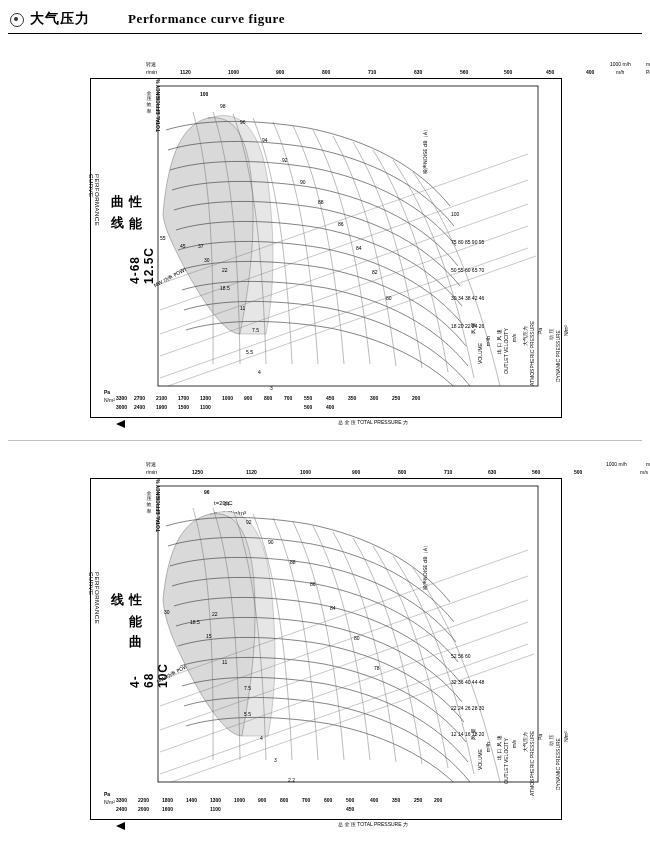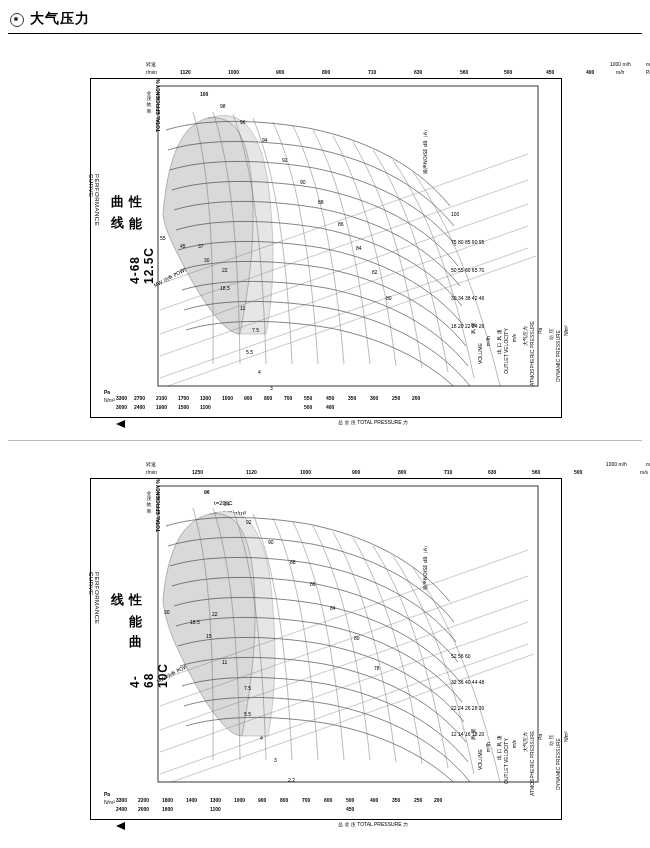--- a/index.html
+++ b/index.html
@@ -37,20 +37,21 @@
   .tri{position:absolute;width:0;height:0;border-top:4px solid transparent;border-bottom:4px solid transparent;border-right:9px solid #000;}
 </style>
 </head>
 <body>
 
 <div class="page">
 
   <div class="header">
     <div class="hdr-icon"></div>
     <div class="hdr-cn">大气压力</div>
+    <div class="hdr-en">Performance curve figure</div>
     <div class="hdr-rule"></div>
   </div>
 
   <div class="panel top">
 
     <div style="position:absolute;left:132px;top:26px;width:460px;height:22px;">
       <div class="lbl" style="left:6px;top:2px;">转速</div>
       <div class="lbl" style="left:6px;top:10px;">r/min</div>
       <div class="lbl b" style="left:40px;top:10px;">1120</div>
       <div class="lbl b" style="left:88px;top:10px;">1000</div>

